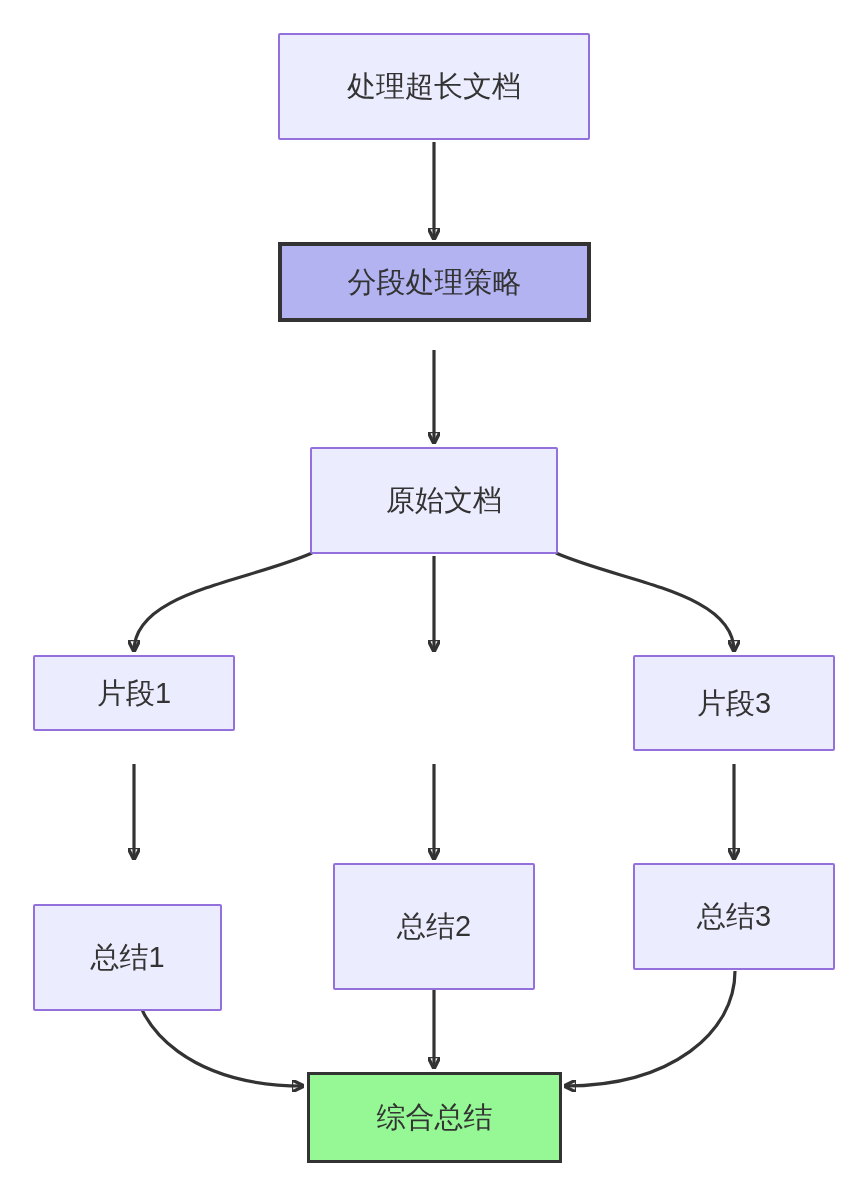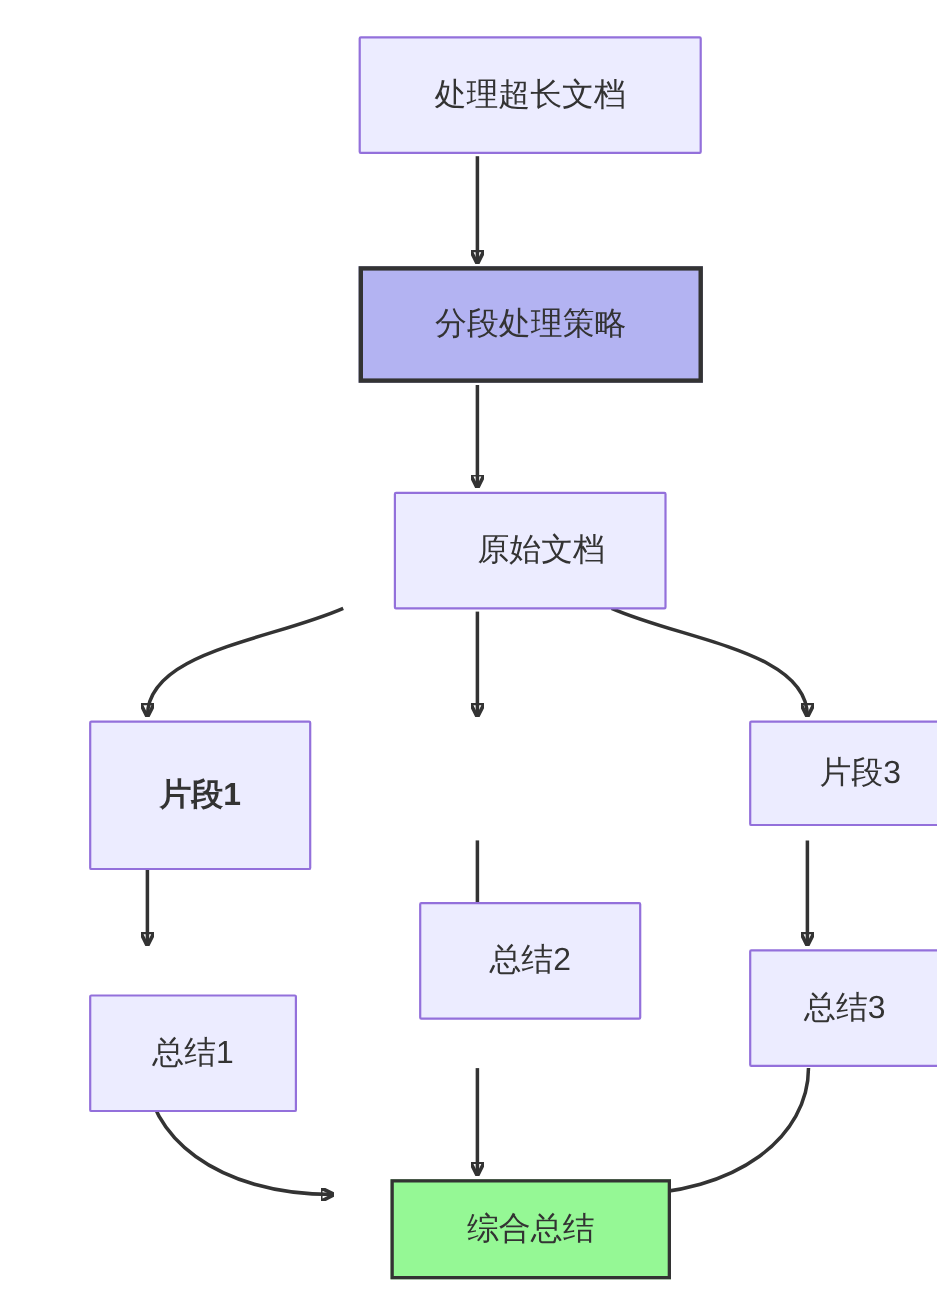--- a/index.html
+++ b/index.html
@@ -29,21 +29,20 @@
     display: flex;
     align-items: center;
     justify-content: center;
     text-align: center;
     background: var(--node-fill, #ECECFF);
     border: 2px solid var(--node-border, #9370DB);
     border-radius: 2px;
     color: var(--text, #333333);
     font-size: 29px;
     line-height: 1.2;
-    margin-left: 48px;
   }
   .node--strategy {
     background: var(--strategy-fill, #b3b3f2);
     border: 4px solid var(--strategy-border, #333333);
     border-radius: 0;
   }
   .node--result {
     background: var(--result-fill, #95f895);
     border: 3px solid var(--result-border, #333333);
     border-radius: 0;
@@ -70,46 +69,46 @@
     <path d="M 734 764 L 734 859" marker-end="url(#arrow)"></path>
     <path d="M 133 971 C 133 1032, 196 1086, 303 1086" marker-end="url(#arrow)"></path>
     <path d="M 434 971 L 434 1068" marker-end="url(#arrow)"></path>
     <path d="M 735 971 C 735 1032, 672 1086, 565 1086" marker-end="url(#arrow)"></path>
   </svg>
 
   <div class="node" style="left:278px; top:33px; width:312px; height:107px;">
     <span>处理超长文档</span>
   </div>
 
-  <div class="node node--strategy" style="left:278px; top:242px; width:313px; height:106px;">
+  <div class="node node--strategy" style="left:278px; top:242px; width:313px; height:80px;">
     <span>分段处理策略</span>
   </div>
 
   <div class="node" style="left:310px; top:447px; width:248px; height:107px;padding-left:20px;">
     <span>原始文档</span>
   </div>
 
-  <div class="node" style="left:33px; top:655px; width:202px; height:136px;font-weight:bold;">
+  <div class="node" style="left:33px; top:655px; width:202px; height:76px;">
     <span>片段1</span>
   </div>
 
 
   <div class="node" style="left:633px; top:655px; width:202px; height:96px;">
     <span>片段3</span>
   </div>
 
   <div class="node" style="left:33px; top:904px; width:189px; height:107px;">
     <span>总结1</span>
   </div>
 
-  <div class="node" style="left:333px; top:820px; width:202px; height:107px;">
+  <div class="node" style="left:333px; top:863px; width:202px; height:127px;">
     <span>总结2</span>
   </div>
 
-  <div class="node" style="left:633px; top:863px; width:174px; height:107px;">
+  <div class="node" style="left:633px; top:863px; width:202px; height:107px;">
     <span>总结3</span>
   </div>
 
   <div class="node node--result" style="left:307px; top:1072px; width:255px; height:91px;">
     <span>综合总结</span>
   </div>
 
 </div>
 
 </body></html>

